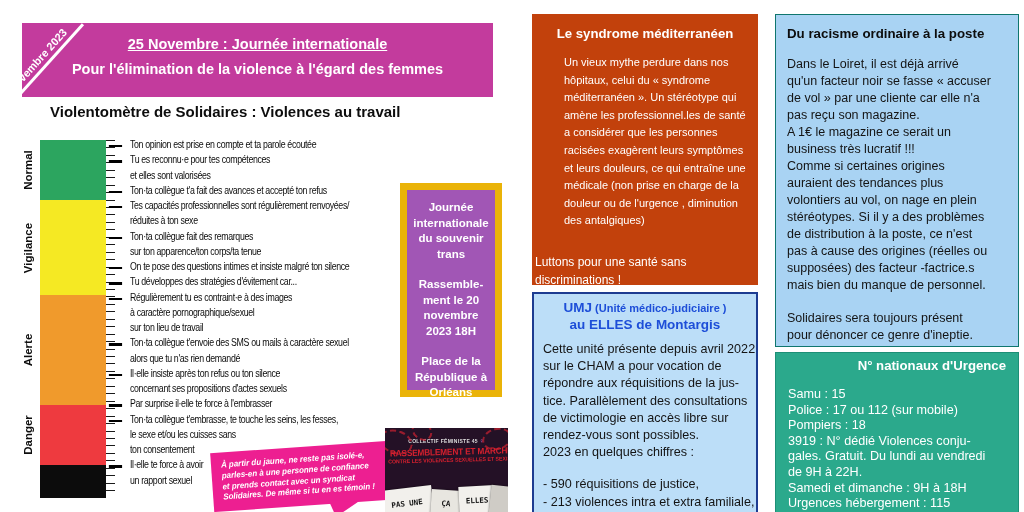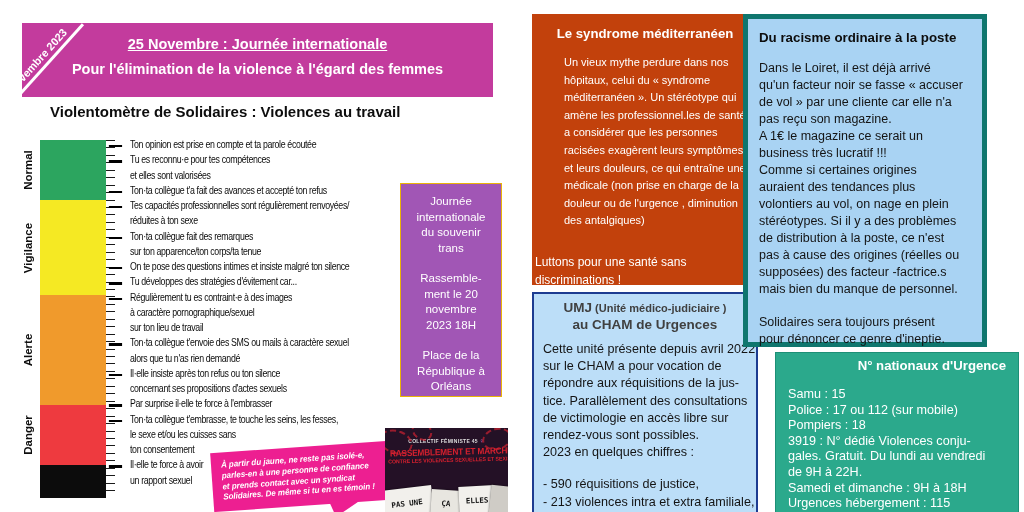--- a/index.html
+++ b/index.html
@@ -27,22 +27,22 @@
   .zone-label{position:absolute;left:-54px;top:50%;width:84px;text-align:center;
               transform:translateY(-50%) rotate(-90deg);font-weight:bold;font-size:11.5px;color:#0d0d0d;}
   .ruler{left:106px;top:140px;width:9px;height:357px;
          background:repeating-linear-gradient(to bottom,#1a1a1a 0 1px,transparent 1px 7.45px);}
   .vio-list{left:130px;top:139px;width:300px;}
   .vio-line{position:relative;height:15.25px;font-size:10px;letter-spacing:-0.4px;white-space:nowrap;
             transform:scaleX(0.88);transform-origin:0 0;color:#0d0d0d;}
   .vio-line.major::before{content:"";position:absolute;left:-24px;top:6px;width:15px;height:2.4px;background:#000;}
 
   
-  .purple{left:400px;top:183px;width:102px;height:214px;background:#a156b5;border:1px solid #eab308;
-          color:#fff;text-align:center;font-weight:normal;font-size:11.5px;line-height:15.5px;box-sizing:border-box;padding-top:10px;}
+  .purple{left:400px;top:183px;width:102px;height:214px;background:#a156b5;border:7px solid #eab308;
+          color:#fff;text-align:center;font-weight:bold;font-size:11.5px;line-height:15.5px;box-sizing:border-box;padding-top:10px;}
   .purple .gap{height:15px;}
 
   
   .bubble{left:212px;top:447px;width:176px;background:#ed1f91;transform:rotate(-4deg);
           padding:7px 0 9px 10px;box-sizing:border-box;color:#fff;z-index:5;}
   .bubble::after{content:"";position:absolute;bottom:-14px;right:32px;width:0;height:0;
                  border-left:8px solid transparent;border-right:22px solid transparent;
                  border-top:16px solid #ed1f91;transform:rotate(6deg);}
   .bubble-line{font-size:8.4px;font-weight:bold;font-style:italic;line-height:10.8px;white-space:nowrap;
                transform:scaleX(0.95);transform-origin:0 0;}
@@ -69,27 +69,27 @@
   .sign.s4{right:-8px;bottom:-4px;width:26px;height:30px;transform:rotate(6deg);background:#cfccc6;}
 
   
   .syndrome{left:532px;top:14px;width:226px;height:271px;background:#c2410c;color:#fff;box-sizing:border-box;padding:10px 3px 0;}
   .syndrome-title{text-align:center;font-size:13.2px;font-weight:bold;margin-top:2px;}
   .syndrome-body{margin-top:13px;font-size:11px;line-height:17.6px;margin-left:29px;}
   .syndrome-p2{margin-top:24px;font-size:12px;line-height:17.6px;}
 
   .umj{left:532px;top:292px;width:226px;height:230px;background:#bcdef8;border:2px solid #1d3c91;
        box-sizing:border-box;padding:6px 9px 0;}
-  .umj-title{text-align:center;color:#404040;font-weight:bold;font-size:13.5px;line-height:16.5px;}
+  .umj-title{text-align:center;color:#1d4ed8;font-weight:bold;font-size:13.5px;line-height:16.5px;}
   .umj-title .paren{font-size:11px;}
   .umj-body{margin-top:8px;font-size:12.6px;line-height:17.2px;color:#141414;}
   .umj-stats{margin-top:15px;font-size:12.6px;line-height:17.2px;color:#141414;}
 
   
-  .racisme{left:743px;top:14px;width:244px;height:333px;background:#a9d3f3;border:5px solid #0f766e;
+  .racisme{left:775px;top:14px;width:244px;height:333px;background:#a9d3f3;border:1px solid #0f766e;
            box-sizing:border-box;padding:10px 11px 9px;}
   .racisme-title{font-size:13.3px;font-weight:bold;color:#0d0d0d;margin-top:1px;}
   .racisme-body{margin-top:15px;font-size:12.5px;line-height:17px;color:#141414;}
   .racisme-p2{margin-top:16px;font-size:12.5px;line-height:17px;color:#141414;}
 
   .urgence{left:775px;top:352px;width:244px;height:200px;background:#2ba98c;border:1px solid #1d8f76;
            box-sizing:border-box;padding:5px 12px 0;color:#fff;}
   .urgence-title{text-align:right;font-size:13.2px;font-weight:bold;}
   .urgence-body{margin-top:14px;font-size:12.6px;line-height:15.6px;}
 
@@ -266,21 +266,21 @@
     <div class="syndrome-p2 nowrap">
         <div>Luttons pour une santé sans</div>
         <div>discriminations !</div>
       </div>
   </div>
 
   <div class="abs umj">
     <div class="umj-title">
       <span>UMJ</span><span class="paren"> (Unité médico-judiciaire )</span>
       <br>
-      <span>au CHAM de Urgences</span>
+      <span>au ELLES de Montargis</span>
     </div>
     <div class="umj-body nowrap">
         <div>Cette unité présente depuis avril 2022</div>
         <div>sur le CHAM a pour vocation de</div>
         <div>répondre aux réquisitions de la jus-</div>
         <div>tice. Parallèlement des consultations</div>
         <div>de victimologie en accès libre  sur</div>
         <div>rendez-vous sont possibles.</div>
         <div>2023 en quelques chiffres :</div>
       </div>

